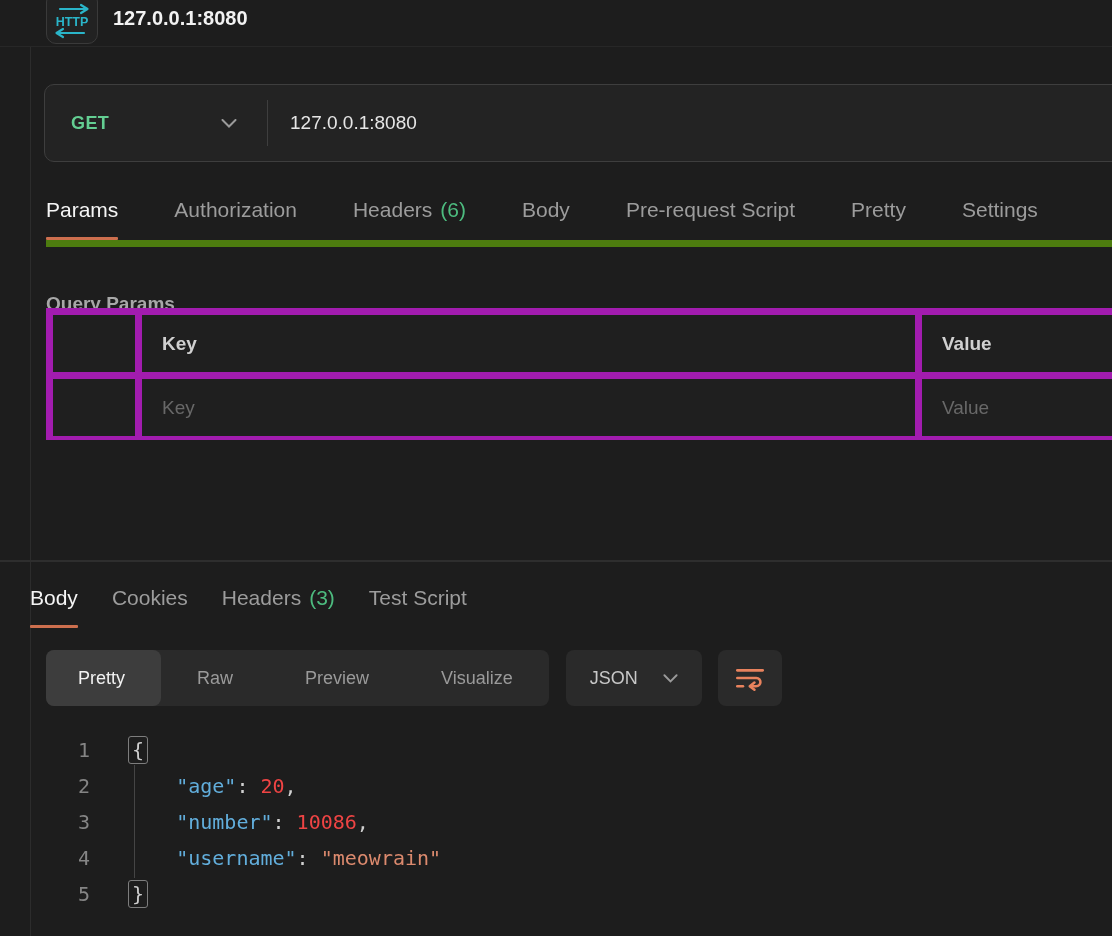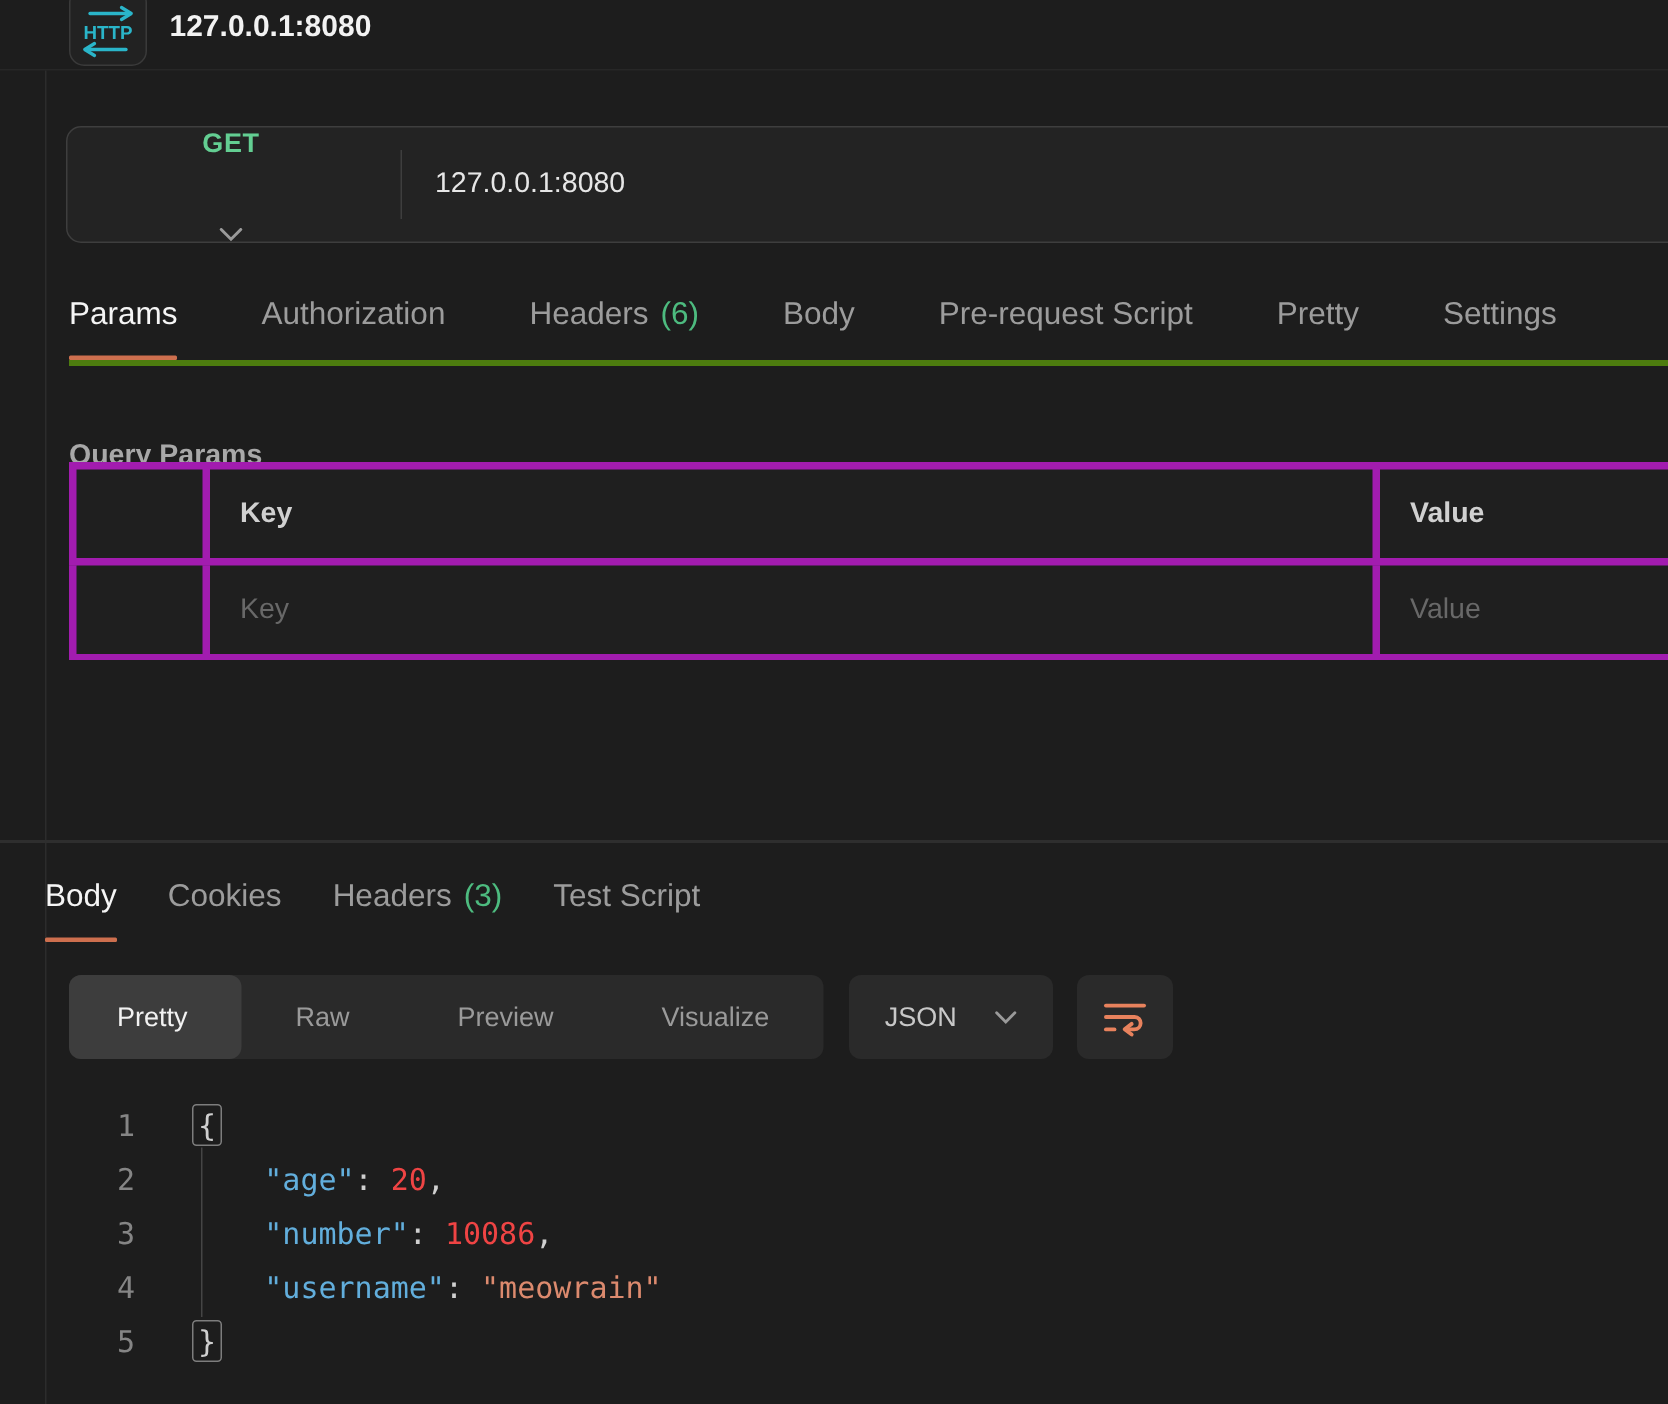--- a/index.html
+++ b/index.html
@@ -22,43 +22,43 @@
   .page-title { position:absolute; left:113px; top:7px; font-size:20px; font-weight:700; color:#f2f2f2; }
 
   
   .url-bar {
     position:absolute; left:44px; top:84px; right:-16px; height:78px;
     border:1px solid #3e3e3e; border-radius:10px; background:#232323;
     box-sizing:border-box; display:flex; align-items:center;
   }
   .method {
     width:222px; box-sizing:border-box; padding:0 30px 0 26px; height:100%;
-    display:flex; align-items:center; justify-content:space-between; cursor:pointer;flex-direction:column;
+    display:flex; align-items:center; justify-content:space-between; cursor:pointer;
   }
   .method-label { font-size:18px; font-weight:700; color:#63ce92; letter-spacing:.4px; }
   .url-vdivider { width:1px; height:46px; background:#3e3e3e; flex:none; }
   .url-text { padding-left:22px; font-size:19px; color:#e6e6e6; }
 
   
   .tabs { display:flex; }
   .tab { position:relative; display:flex; align-items:flex-start; padding-top:2px; cursor:pointer; white-space:nowrap; }
   .tab .tab-label { font-size:21px; color:#9c9c9c; }
   .tab.active .tab-label { color:#f5f5f5; }
   .tab.active::after { content:''; position:absolute; left:0; right:0; bottom:0; height:3px; background:#cd6f4e; border-radius:1px; }
   .tab .count { font-size:21px; color:#4dbb7f; margin-left:8px; }
 
   .req-tabs { position:absolute; left:46px; top:196px; right:0; height:44px; gap:56px;
-              border-bottom:4px solid #4d7c0f; box-sizing:content-box; overflow:hidden; }
+              border-bottom:7px solid #4d7c0f; box-sizing:content-box; overflow:hidden; }
   .res-tabs { position:absolute; left:30px; top:584px; height:44px; gap:34px; }
 
   
   .qp-title { position:absolute; left:46px; top:265px; font-size:19px; font-weight:700; color:#a8a8a8;margin-top:28px; }
   .qp-table-wrap { position:absolute; left:46px; top:308px; right:0; height:132px; overflow:hidden; }
   table.qp { border-collapse:collapse; width:1200px; }
-  table.qp td, table.qp th { border:5px solid #a21caf; height:64px; box-sizing:border-box; background:#1f1f1f; }
+  table.qp td, table.qp th { border:7px solid #a21caf; height:64px; box-sizing:border-box; background:#1f1f1f; }
   table.qp .sel-col { width:89px; }
   table.qp .key-col { width:780px; }
   table.qp th { text-align:left; padding-left:20px; font-size:19px; font-weight:700; color:#d0d0d0; }
   table.qp td.ph { padding-left:20px; font-size:19px; color:#686868; }
 
   
   .pane-divider { position:absolute; left:0; right:0; top:560px; height:2px; background:#2e2e2e; cursor:row-resize; }
 
   
   .toolbar { position:absolute; left:46px; top:650px; height:56px; display:flex; align-items:stretch; }

